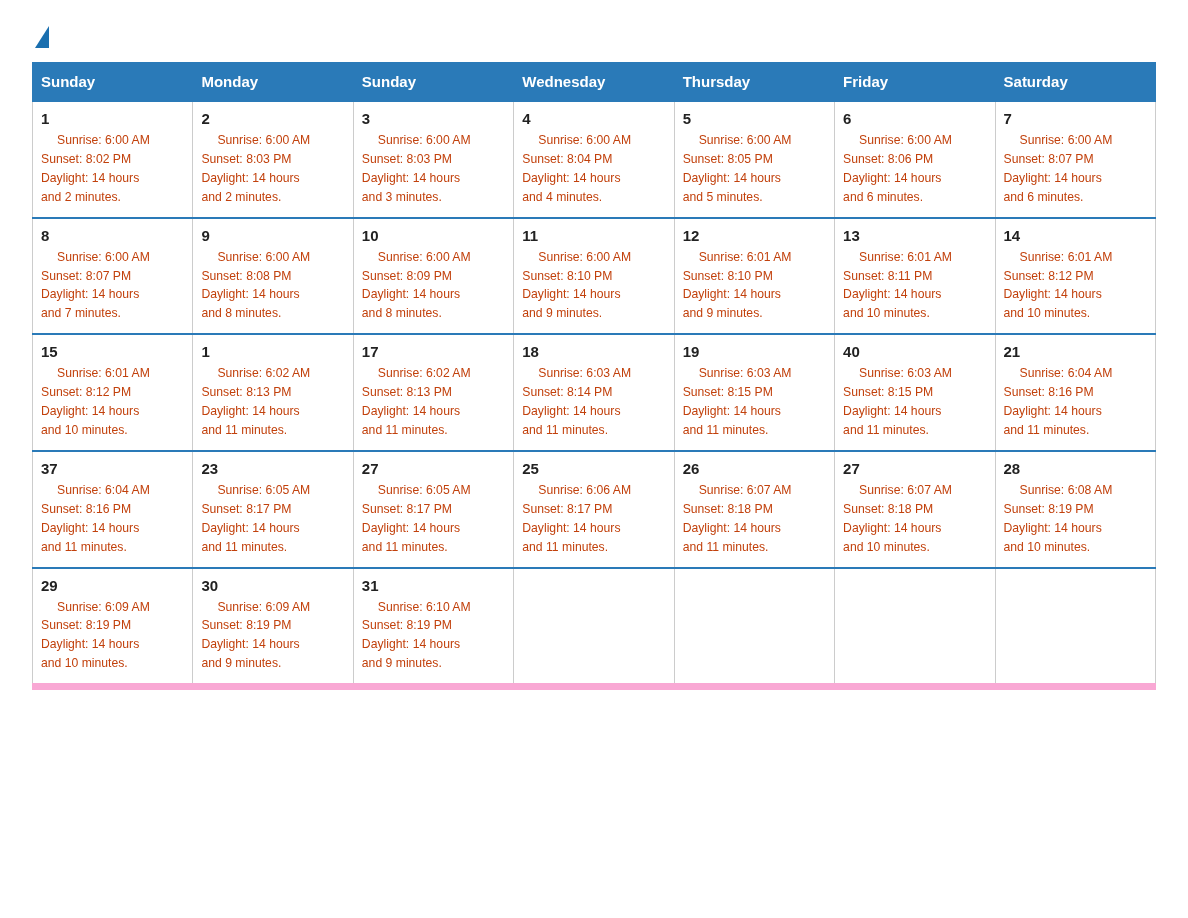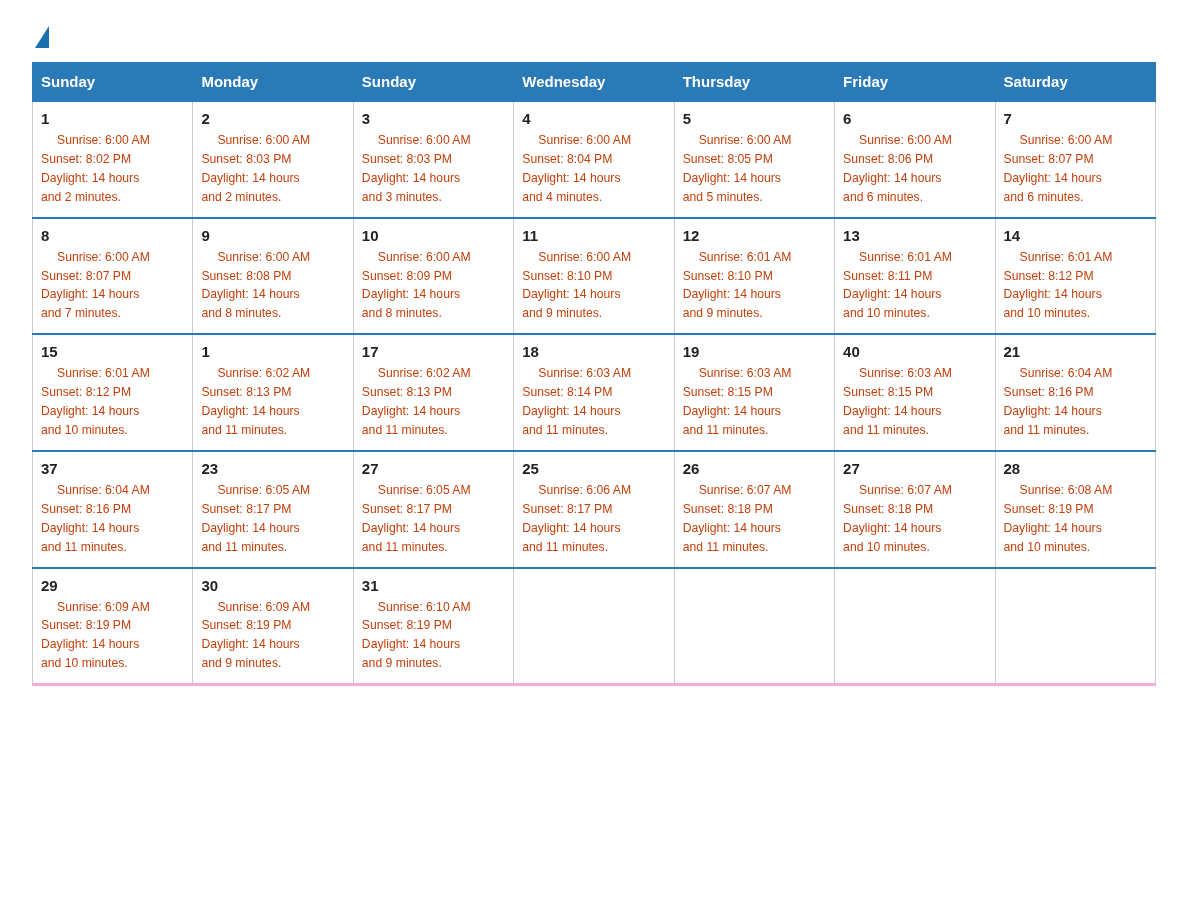--- a/index.html
+++ b/index.html
@@ -100,21 +100,21 @@
     .day-info {
       font-size: 12.2px;
       color: #c2410c;
       line-height: 1.55;
       margin-left: 16px;
     }
     td.empty {
       background: #fff;
     }
     tbody tr td {
-      border-bottom: 3px solid #f9a8d4;
+      border-bottom: 7px solid #f9a8d4;
     }
     tbody tr:not(:last-child) td {
       border-bottom: 2px solid #2a7ab8;
     }
   </style>
 </head>
 <body>
 
 <div class="header">
   <div class="logo">

